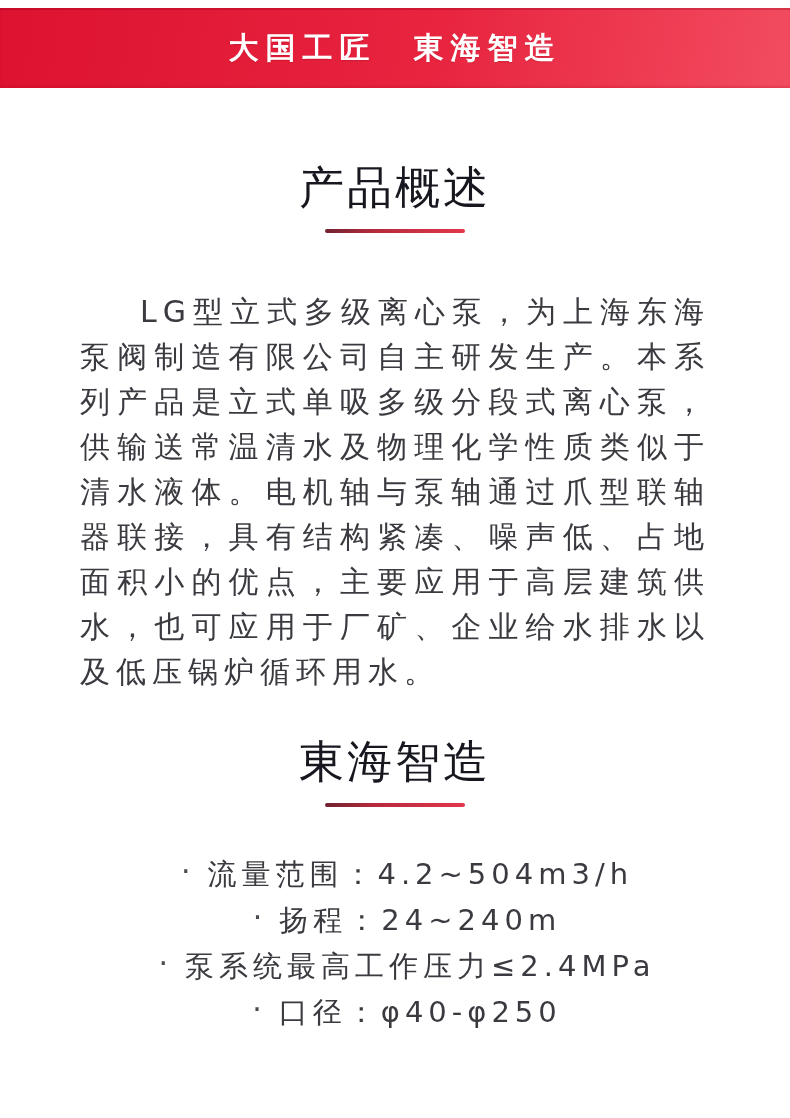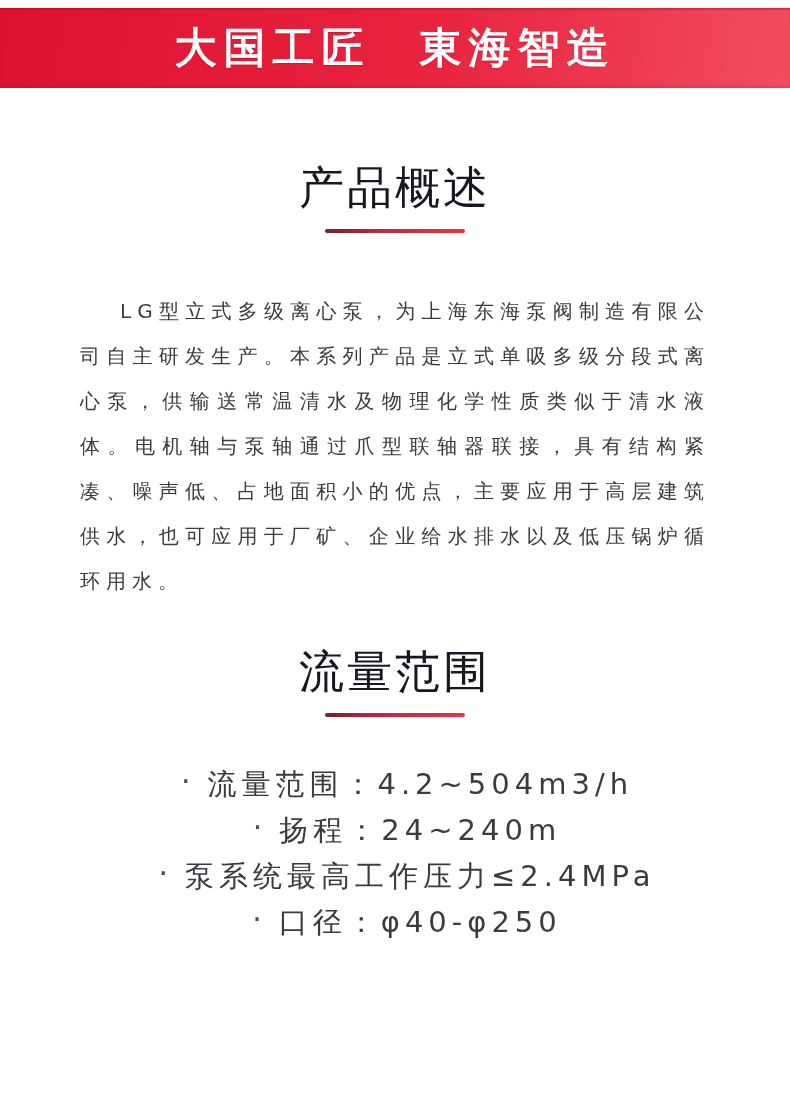--- a/index.html
+++ b/index.html
@@ -26,21 +26,21 @@
     height: 80px;
     background: linear-gradient(100deg, #dd1230 0%, #e8243f 55%, #f24c60 100%);
     box-shadow: inset 0 2px 0 rgba(150, 0, 25, 0.30), inset 0 -2px 2px rgba(160, 5, 30, 0.18);
     display: flex;
     align-items: center;
     justify-content: center;
   }
   .banner-title {
     margin: 0;
     color: #ffffff;
-    font-size: 42px;
+    font-size: 30px;
     font-weight: bold;
     letter-spacing: 7px;
     white-space: nowrap;
     text-shadow: 0 1px 1px rgba(140, 0, 20, 0.25);
   }
   
   .section--overview { margin-top: 74px; }
   .section--conditions { margin-top: 42px; }
   .section-title {
     margin: 0;
@@ -54,21 +54,21 @@
   .divider {
     width: 140px;
     height: 4px;
     margin: 15px auto 0;
     border-radius: 2px;
     background: linear-gradient(to right, #6f2230 0%, #b62a3c 35%, #e2364b 100%);
   }
   
   .paragraph {
     margin: 56px 80px 0;
-    font-size: 20px;
+    font-size: 30px;
     line-height: 45px;
     letter-spacing: 6px;
     text-align: justify;
     text-indent: 2em;
     color: #3a3a40;
   }
   
   .spec-list {
     list-style: none;
     margin: 44px 0 0;
@@ -99,21 +99,21 @@
     <h1 class="banner-title">大国工匠　東海智造</h1>
   </header>
 
   <section class="section--overview">
     <h2 class="section-title">产品概述</h2>
     <div class="divider"></div>
     <p class="paragraph">LG型立式多级离心泵，为上海东海泵阀制造有限公司自主研发生产。本系列产品是立式单吸多级分段式离心泵，供输送常温清水及物理化学性质类似于清水液体。电机轴与泵轴通过爪型联轴器联接，具有结构紧凑、噪声低、占地面积小的优点，主要应用于高层建筑供水，也可应用于厂矿、企业给水排水以及低压锅炉循环用水。</p>
   </section>
 
   <section class="section--conditions">
-    <h2 class="section-title">流量范围</h2>
+    <h2 class="section-title">東海智造</h2>
     <div class="divider"></div>
 
     <ul class="spec-list">
       <li class="spec-item">
         <span class="bullet">·</span><span>流量范围：4.2~504m3/h</span>
       </li>
       <li class="spec-item">
         <span class="bullet">·</span><span>扬程：24~240m</span>
       </li>
       <li class="spec-item">

